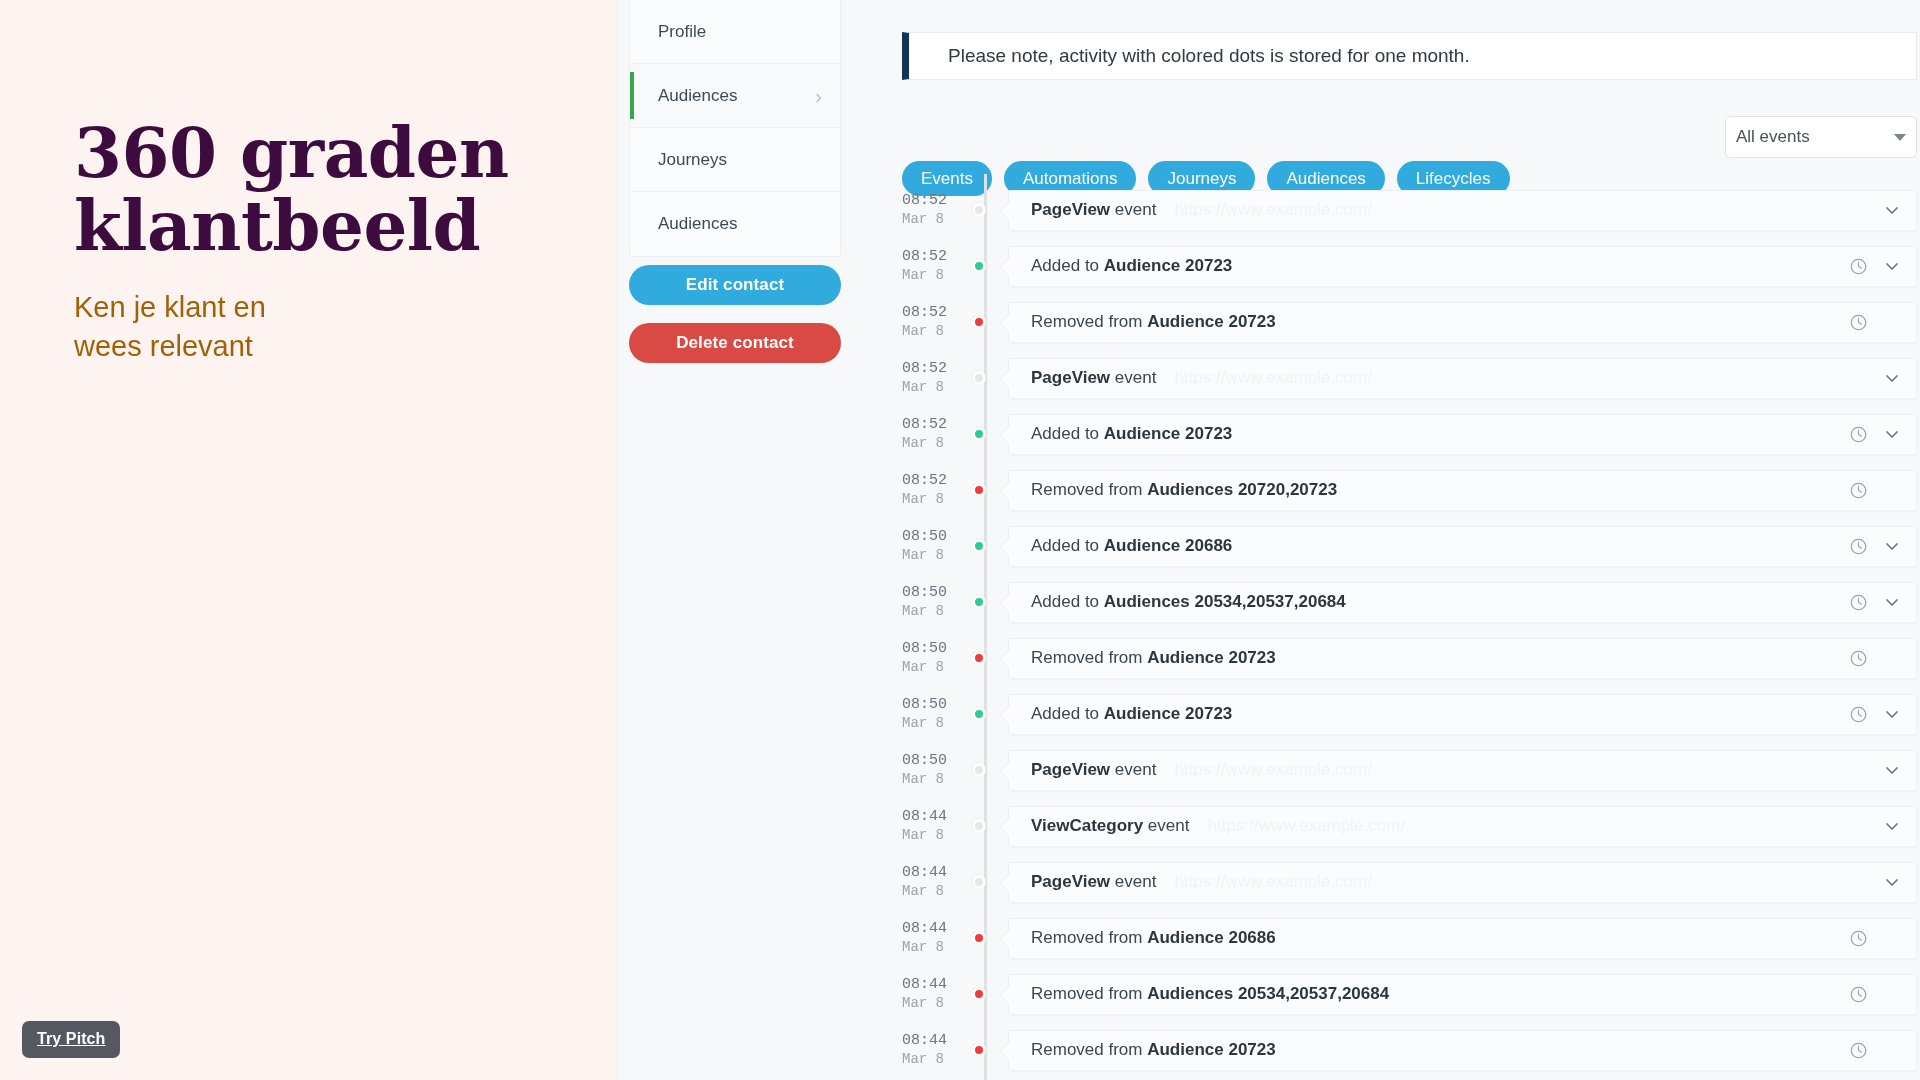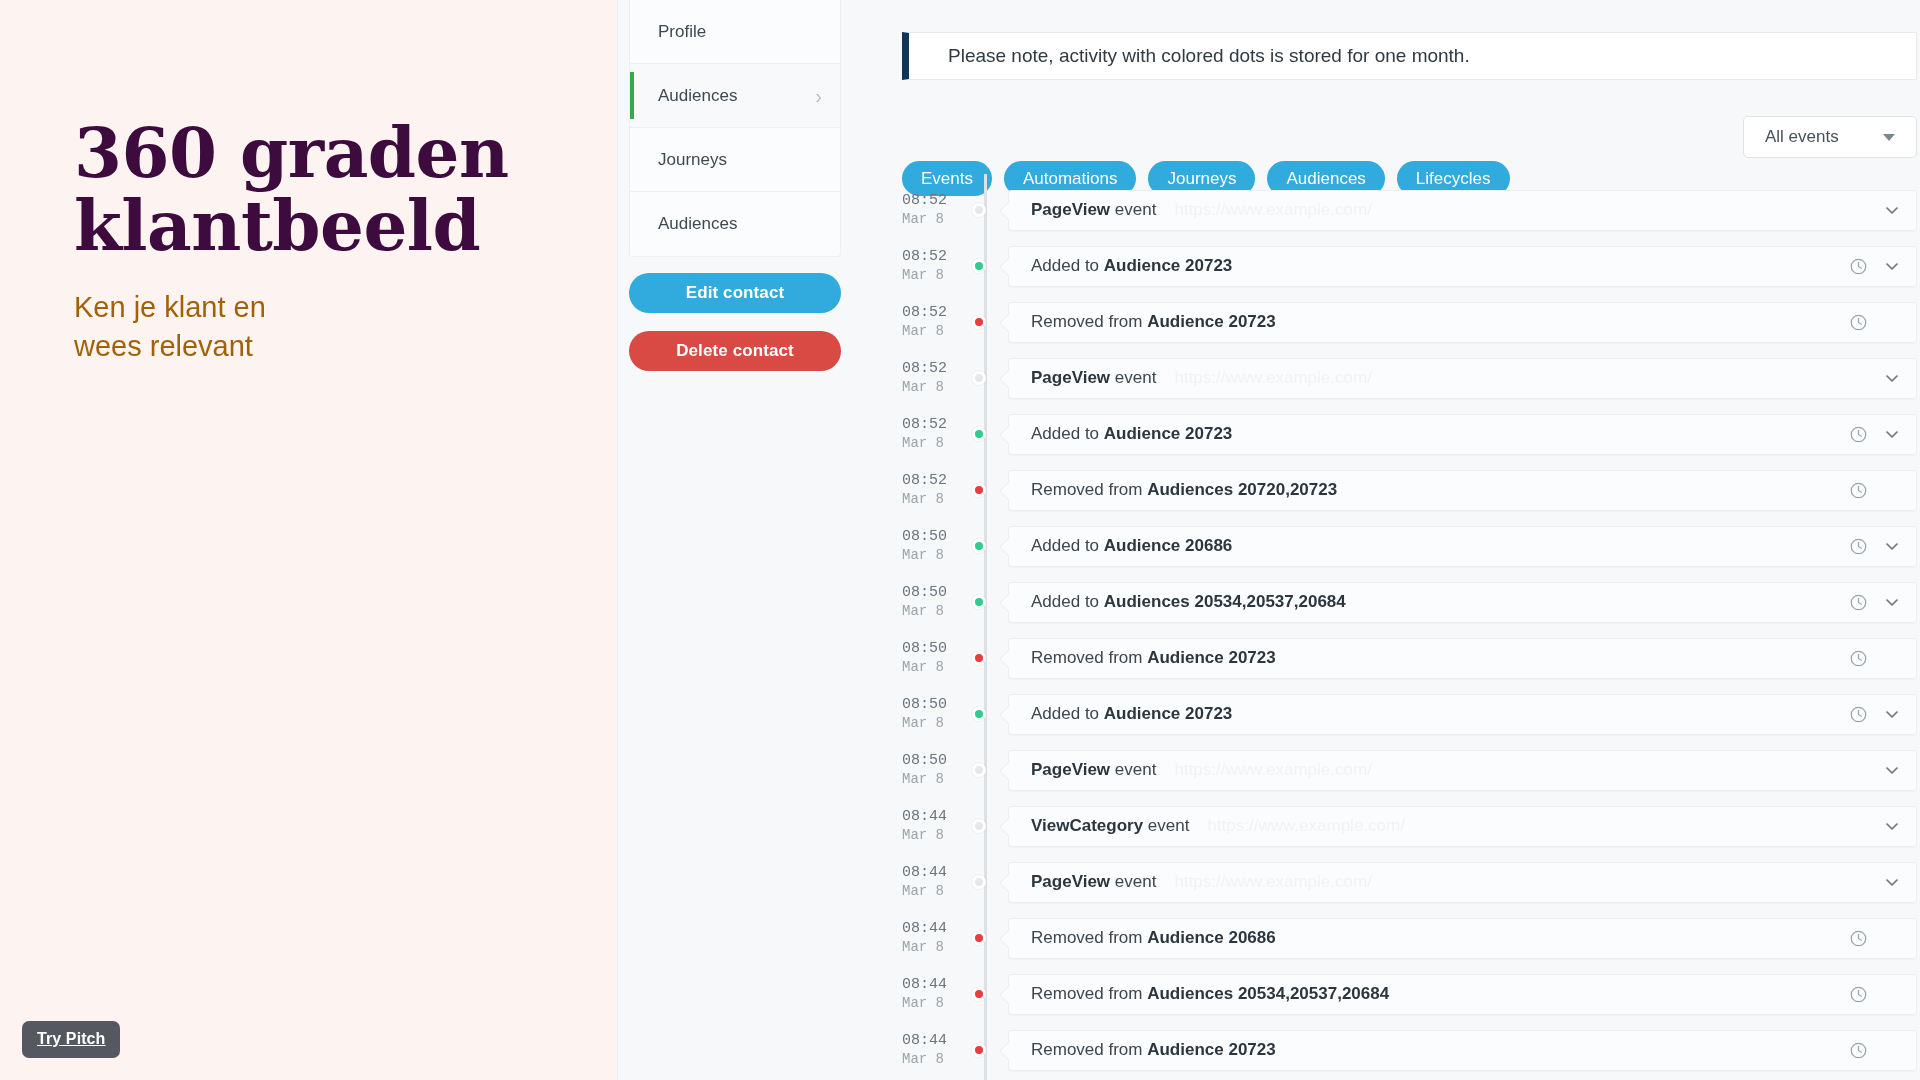--- a/index.html
+++ b/index.html
@@ -133,21 +133,21 @@
     border: none;
     border-radius: 22px;
     color: #ffffff;
     font-family: "Liberation Sans", sans-serif;
     font-size: 17px;
     font-weight: 700;
     cursor: pointer;
     letter-spacing: 0.1px;
   }
   .btn-edit {
-    margin-top: 16px;
+    margin-top: 8px;
     background: #31aadd;
   }
   .btn-delete {
     margin-top: 18px;
     background: #d94a45;
   }
 
   
   .main {
     position: absolute;
@@ -202,28 +202,28 @@
     display: flex;
     align-items: center;
     white-space: nowrap;
     margin-top: 41px;
   }
 
   .select-wrap {
     position: absolute;
     right: 0;
     top: -4px;
-    width: 174px;
+    width: 192px;
     height: 42px;
     background: #ffffff;
     border: 1px solid #dfe4e8;
     border-radius: 5px;
     display: flex;
     align-items: center;
-    padding: 0 21px;
+    padding: 0 10px;
     cursor: pointer;
   }
   .select-value {
     flex: 1;
     font-size: 17px;
     color: #46525b;
   }
   .caret {
     width: 0; height: 0;
     border-left: 6px solid transparent;

